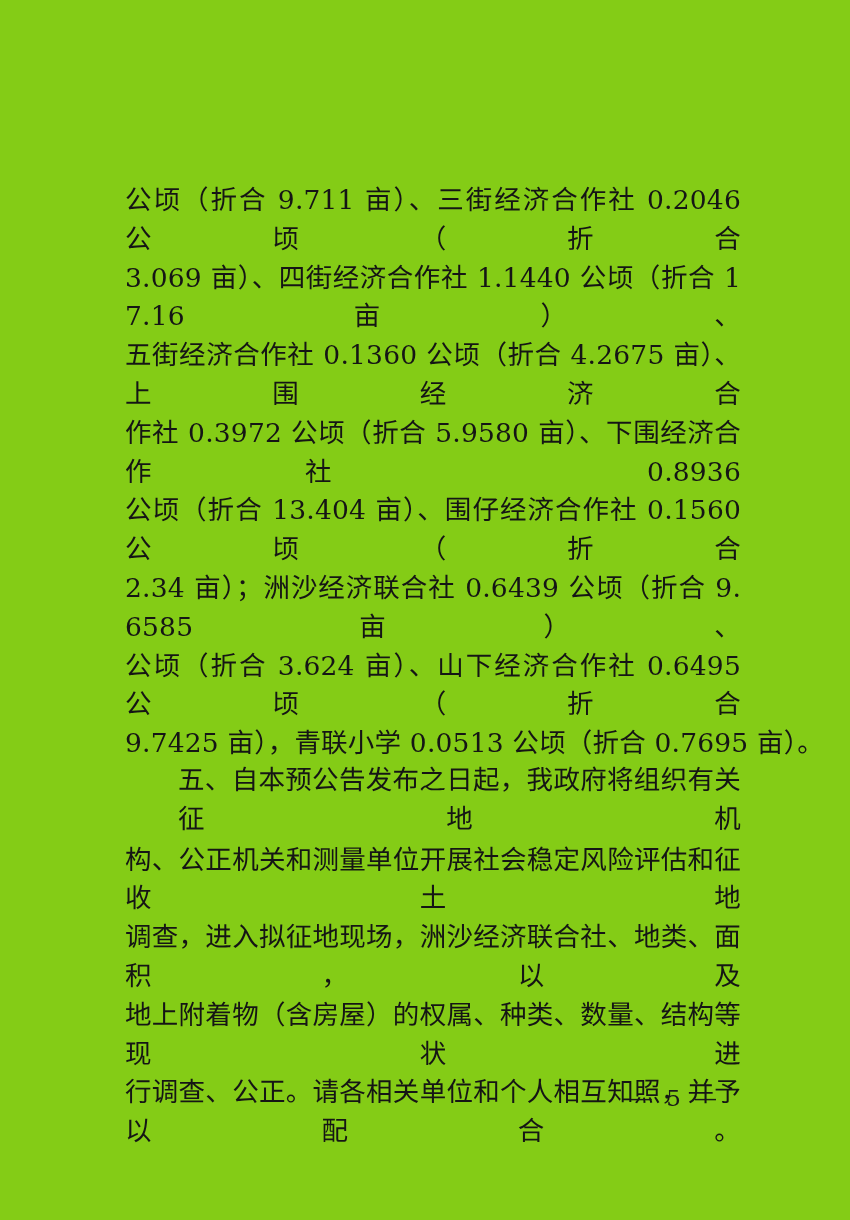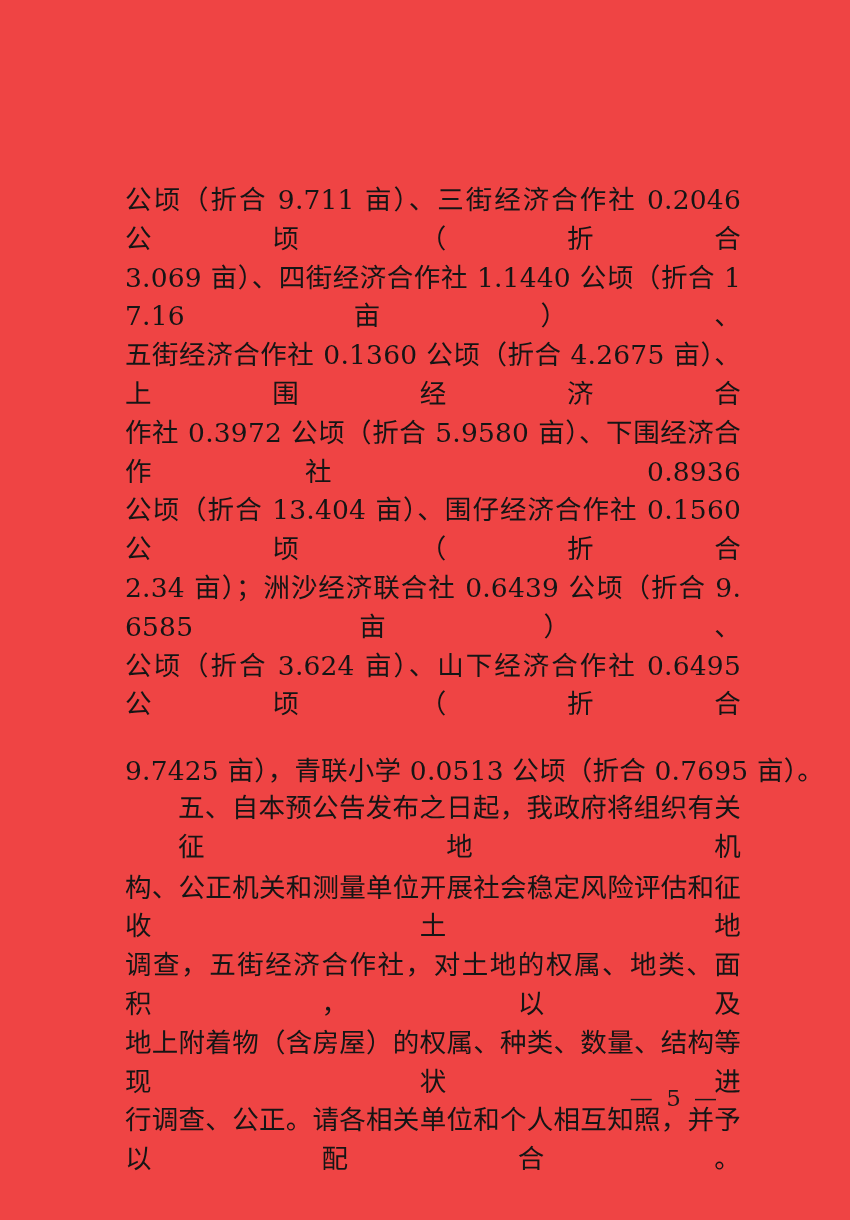--- a/index.html
+++ b/index.html
@@ -15,21 +15,21 @@
     color: #111111;
     overflow: hidden;
     position: relative;
   }
 
   .page {
     position: absolute;
     inset: 0;
     width: 850px;
     height: 1220px;
-    background: #ef4444;
+    background: #84cc16;
   }
 
   
   .doc-body {
     position: absolute;
     left: 125px;
     top: 181px;
     width: 616px;
   }
 
@@ -49,21 +49,20 @@
     text-align: justify;
     text-align-last: justify;
     white-space: normal;
     word-break: break-all;
   }
 
   .doc-line.last {
     text-align: left;
     text-align-last: left;
     white-space: pre;
-    margin-top: 28px;
   }
 
   .indent-2 {
     
     padding-left: 53px;
     font-family: Liberation Mono, monospace;
   }
 
   
   .folio {
@@ -104,21 +103,21 @@
     <div class="doc-line just">3.069 亩）、四街经济合作社 1.1440 公顷（折合 17.16 亩）、</div>
     <div class="doc-line just">五街经济合作社 0.1360 公顷（折合 4.2675 亩）、上围经济合</div>
     <div class="doc-line just">作社 0.3972 公顷（折合 5.9580 亩）、下围经济合作社 0.8936</div>
     <div class="doc-line just">公顷（折合 13.404 亩）、围仔经济合作社 0.1560 公顷（折合</div>
     <div class="doc-line just">2.34 亩）；洲沙经济联合社 0.6439 公顷（折合 9.6585 亩）、</div>
     <div class="doc-line just">公顷（折合 3.624 亩）、山下经济合作社 0.6495 公顷（折合</div>
     <div class="doc-line last">9.7425 亩），青联小学 0.0513 公顷（折合 0.7695 亩）。</div>
 
     <div class="doc-line just indent-2">五、自本预公告发布之日起，我政府将组织有关征地机</div>
     <div class="doc-line just">构、公正机关和测量单位开展社会稳定风险评估和征收土地</div>
-    <div class="doc-line just">调查，五街经济合作社，对土地的权属、地类、面积，以及</div>
+    <div class="doc-line just">调查，进入拟征地现场，洲沙经济联合社、地类、面积，以及</div>
     <div class="doc-line just">地上附着物（含房屋）的权属、种类、数量、结构等现状进</div>
     <div class="doc-line just">行调查、公正。请各相关单位和个人相互知照，并予以配合。</div>
 
   </div>
 
   <div class="folio">
     <span class="folio-inner">— 5 —</span>
   </div>
 
 </div>

